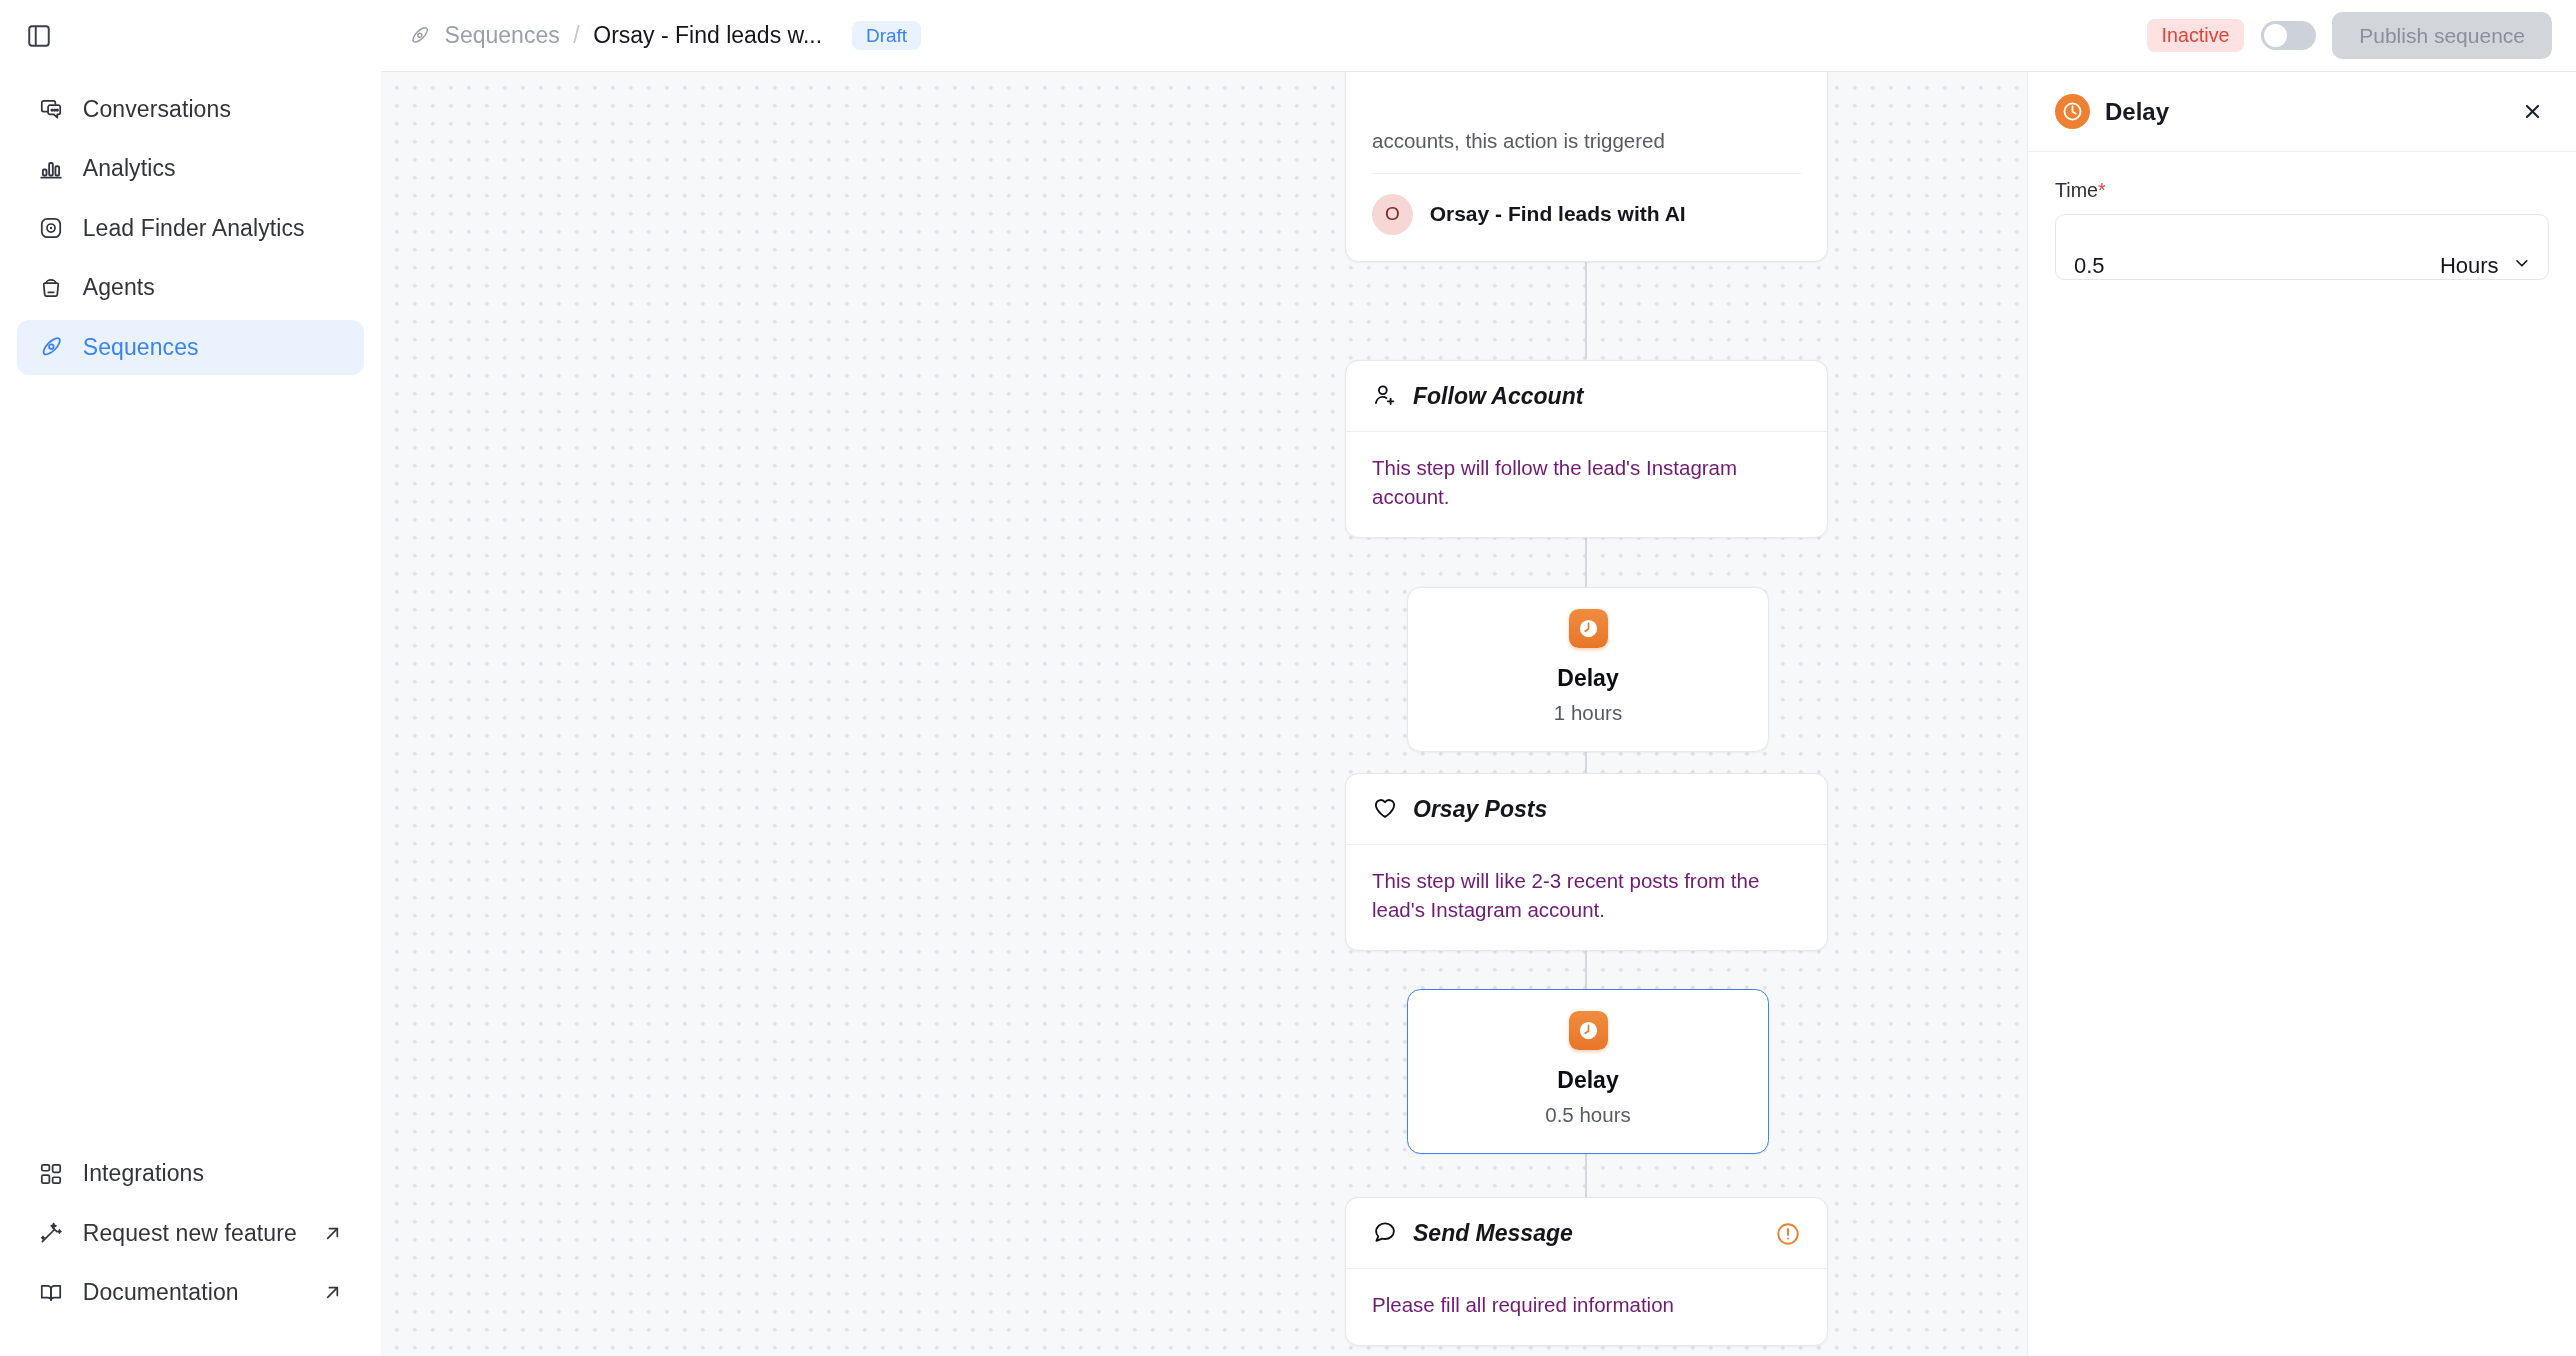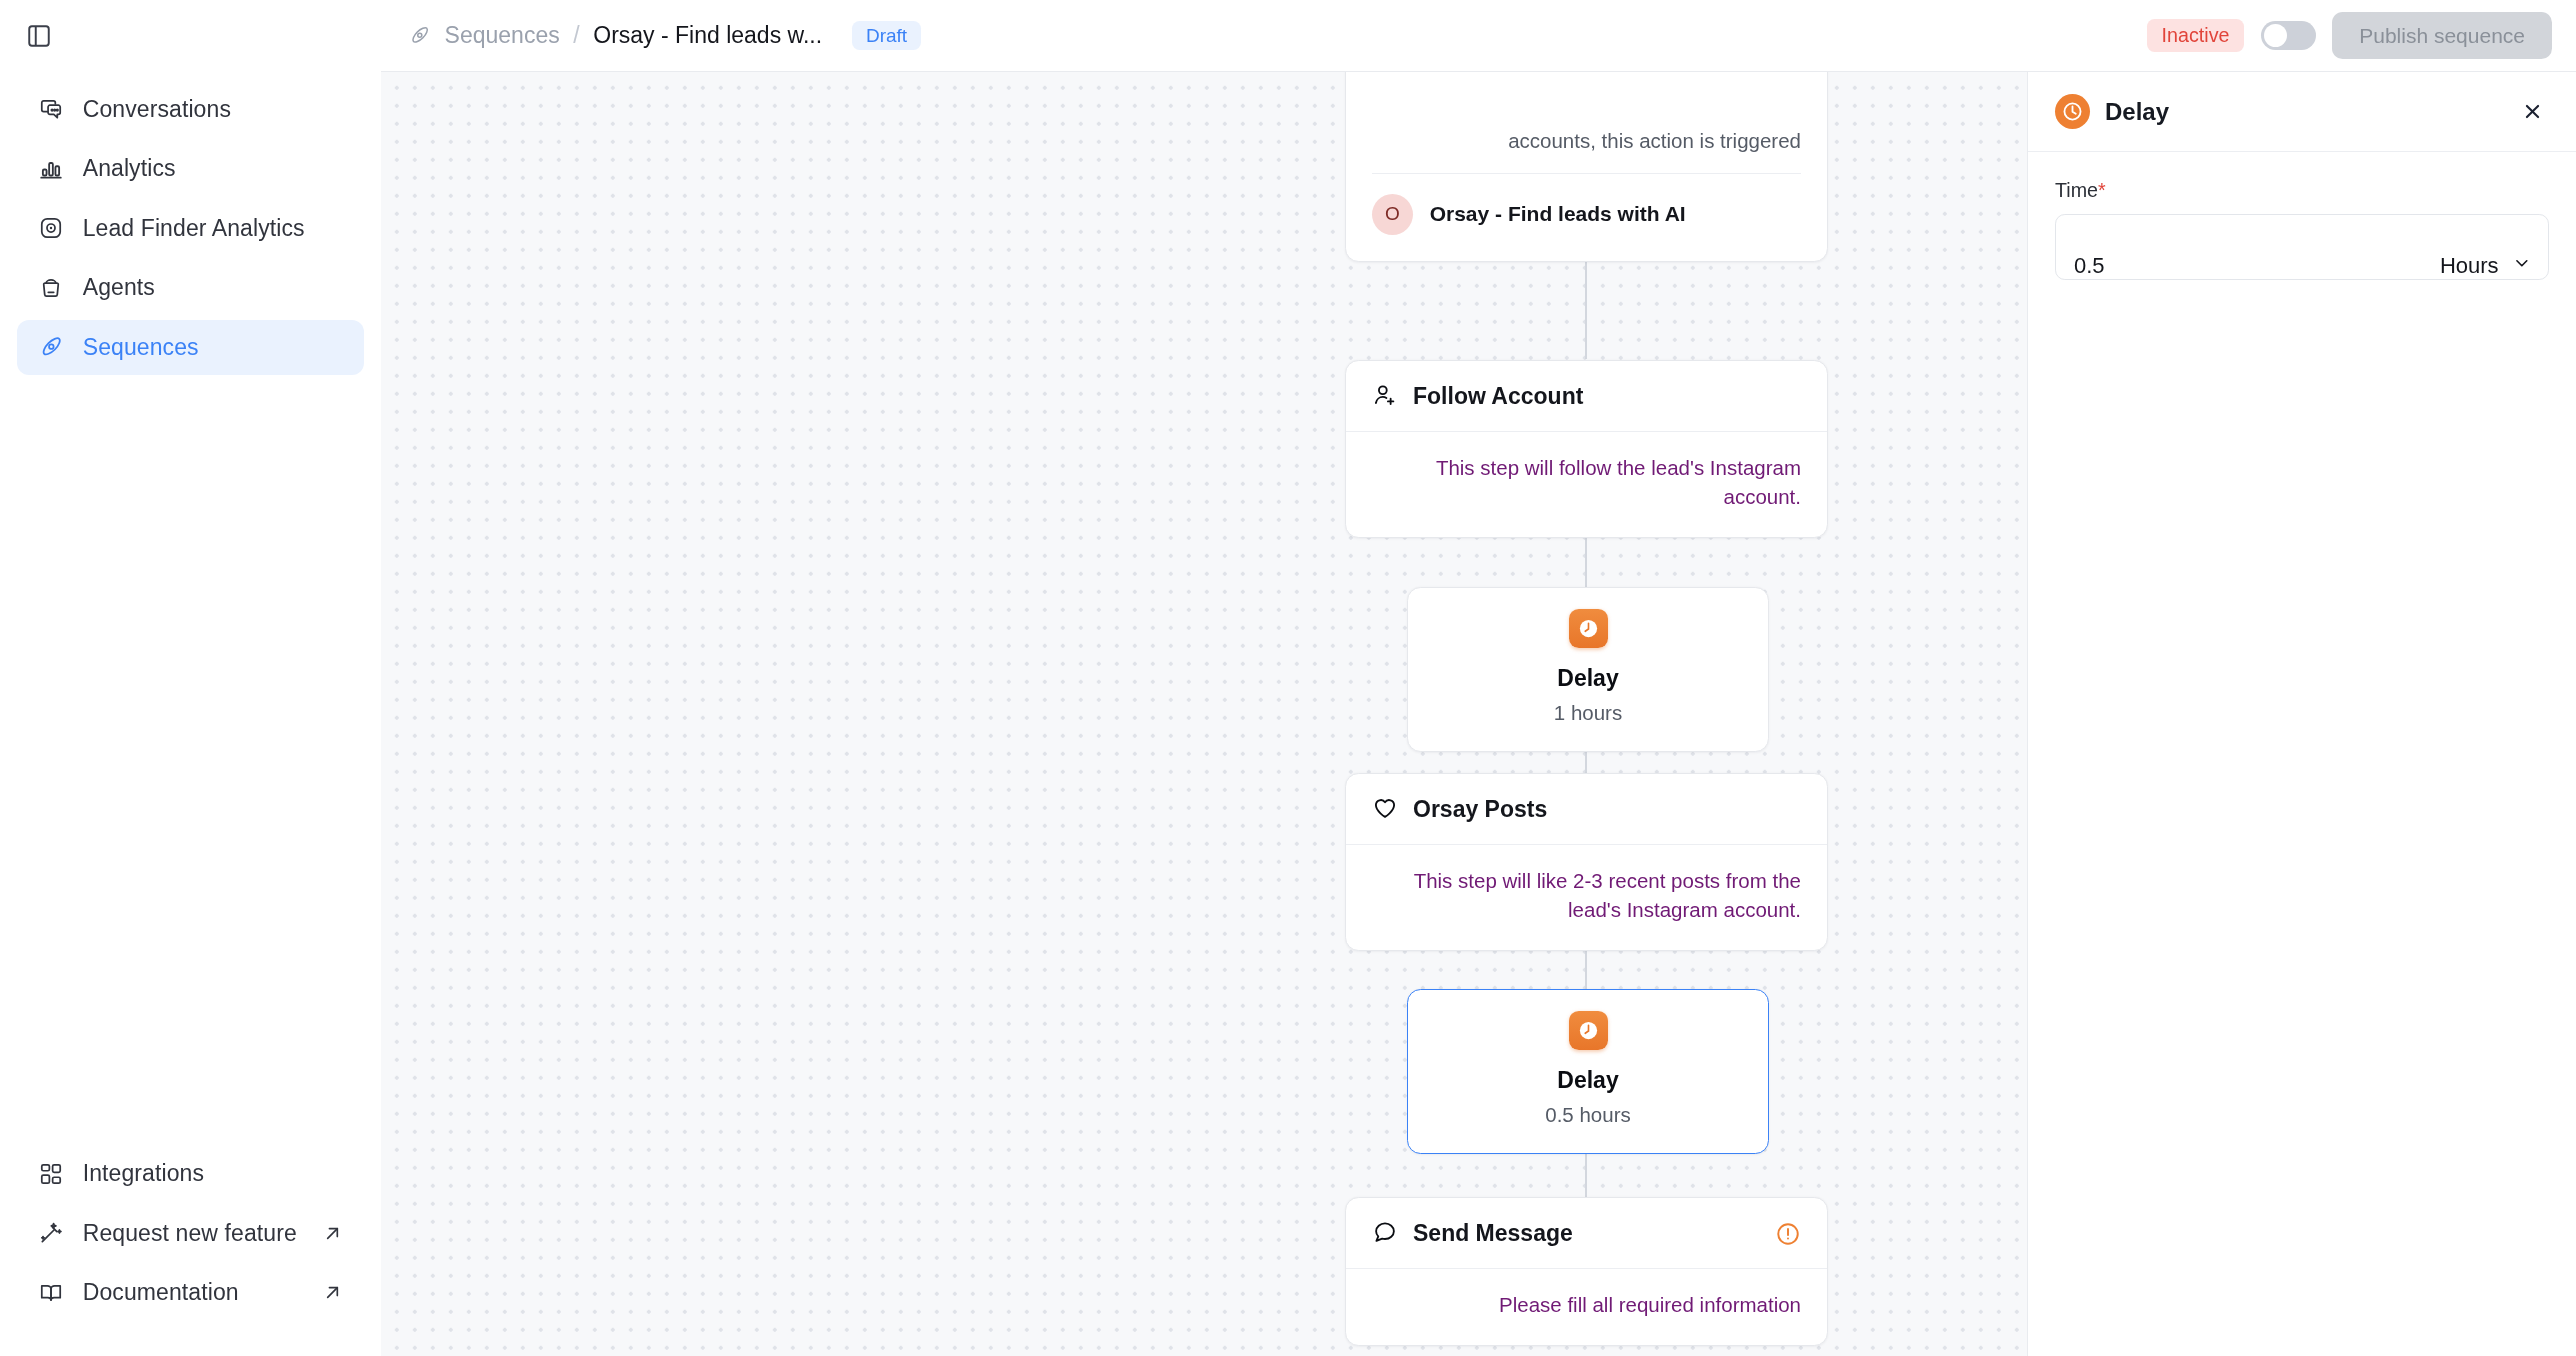--- a/index.html
+++ b/index.html
@@ -84,41 +84,40 @@
   .body-split { flex: 1 1 auto; display: flex; min-height: 0; }
 
   
   .canvas {
     flex: 1 1 auto; position: relative; overflow: hidden;
     background-color: #f7f8fa;
     background-image: radial-gradient(#dfe2e8 1.7px, transparent 1.7px);
     background-size: 18px 18px;
     background-position: 6.8px 6.8px;
     border-right: 0.8px solid #e9ebef;
-    text-align: right;
   }
   .flow { position: absolute; left: 0; top: 0; width: 100%; height: 100%; }
 
   .connector {
     position: absolute;
     width: 2.3px; background: #d3d7de; left: 1205px; margin-left: -1.1px;
   }
 
   .node {
     position: absolute; background: #ffffff;
     border: 0.8px solid #e6e8ec; border-radius: 13.6px;
     box-shadow: 0 0.8px 2.3px rgba(16,24,40,.05);
   }
   .node.action { left: 964px; width: 483px; }
   .node-head {
     display: flex; align-items: center; gap: 15px;
     padding: 21px 26px 19.7px 26px;
     border-bottom: 0.8px solid #eceef2;
   }
-  .node-title { font-size: 23px; font-weight: 700; color: #14161c; }
+  .node-title { font-size: 23px; font-weight: 700; color: #14161c; font-style: italic; }
   .node-head .warn { margin-left: auto; display: flex; align-items: center; }
   .node-body {
     padding: 21px 26px 26px 26px;
     font-size: 20.5px; line-height: 1.42; color: #701a75;
   }
 
   
   .node.trigger { left: 964px; width: 483px; }
   .trigger-text { padding: 0 26px 18px 26px; font-size: 20.5px; color: #555b66; line-height:1.42;}
   .trigger-div { height: 0.8px; background: #eceef2; margin: 0 26px; }

